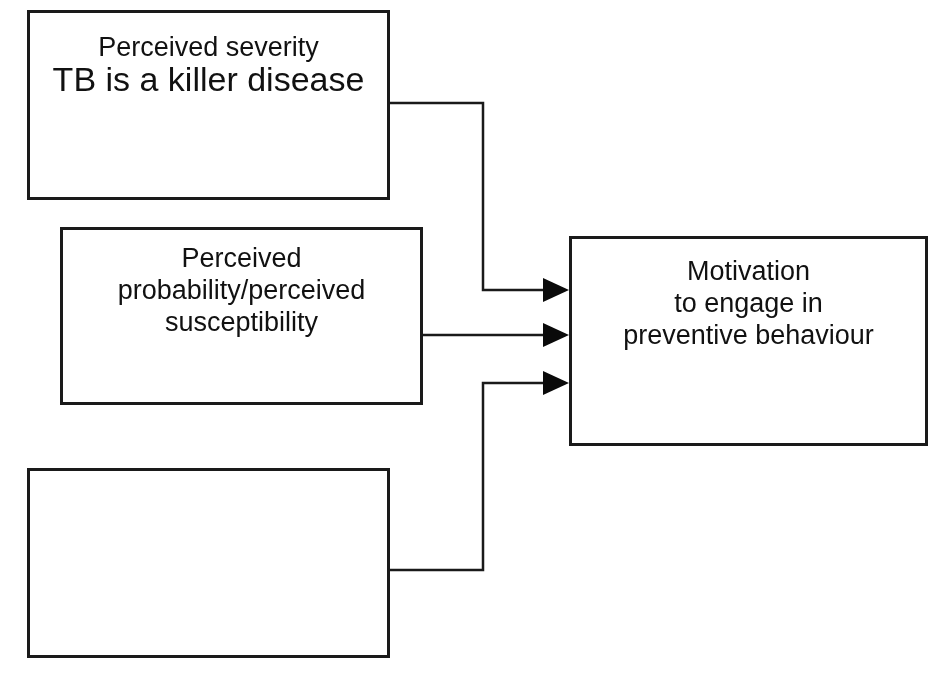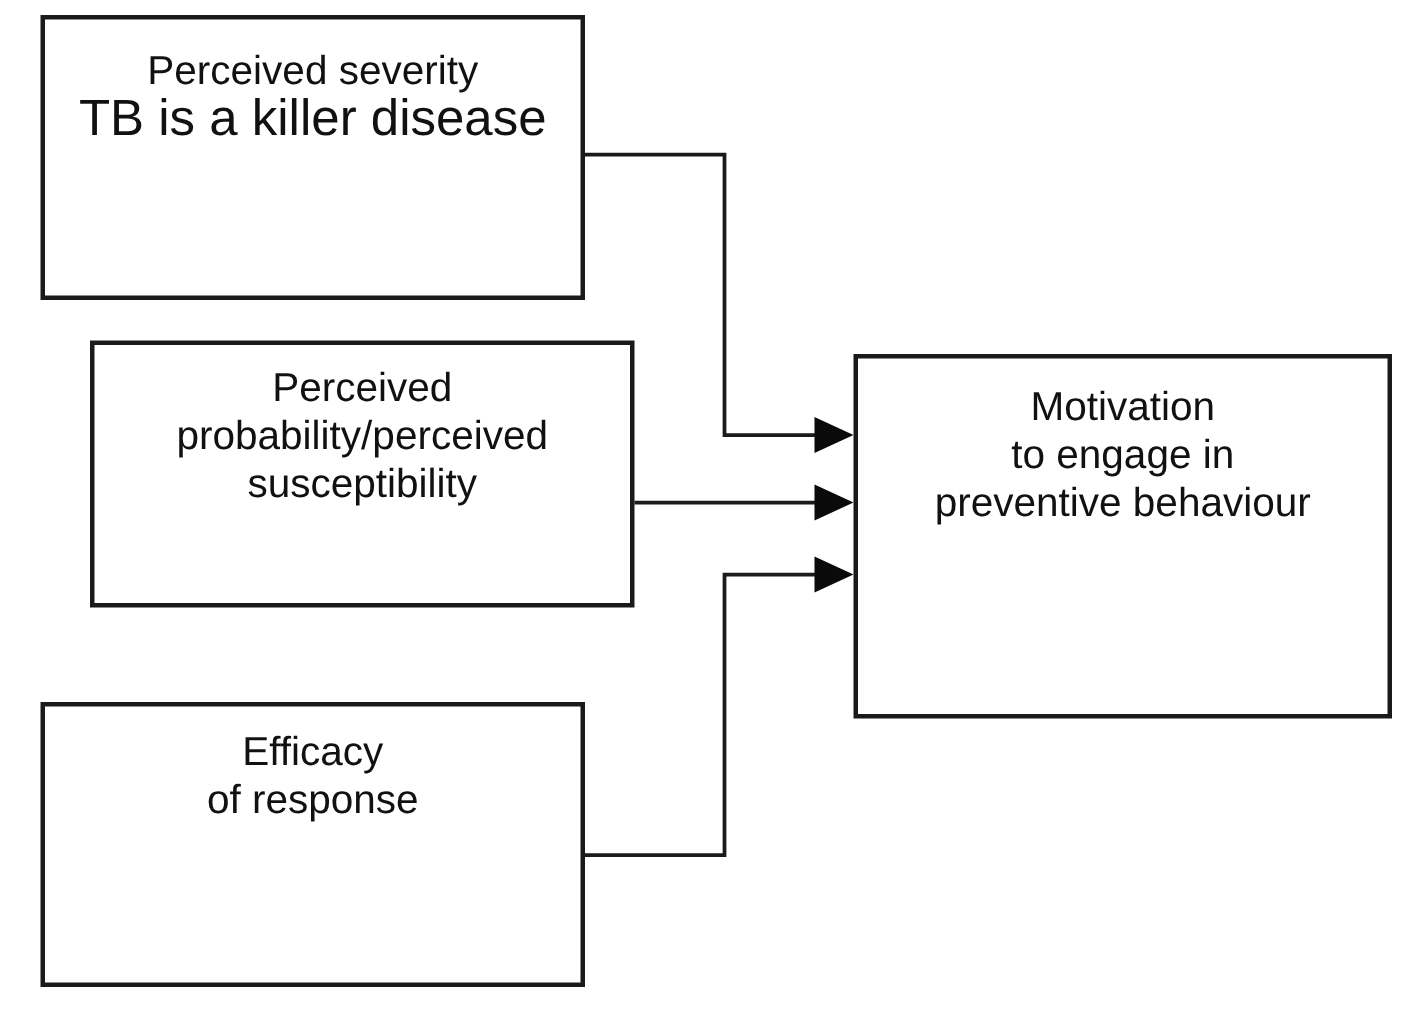--- a/index.html
+++ b/index.html
@@ -49,21 +49,21 @@
   #box-perceived-probability {
     left: 27px; top: 227px; width: 363px; height: 178px;
     padding-top: 12px;
     margin-left: 33px;
   }
   #box-efficacy {
     left: 27px; top: 468px; width: 363px; height: 190px;
     padding-top: 14px;
   }
   #box-motivation {
-    left: 569px; top: 236px; width: 359px; height: 243px;
+    left: 569px; top: 236px; width: 359px; height: 210px;
     padding-top: 16px;
   }
   .connector-line {
     fill: none;
     stroke: #1a1a1a;
     stroke-width: 2.5;
   }
   .arrow-head {
     fill: #0a0a0a;
     stroke: none;
@@ -89,21 +89,19 @@
   <div class="box-subtitle">TB is a killer disease</div>
 </div>
 
 <div class="box" id="box-perceived-probability">
   <div class="box-title">Perceived
 probability/perceived
 susceptibility</div>
 </div>
 
 <div class="box" id="box-efficacy">
-  <div class="box-title">Efficacy
-of response</div>
 </div>
 
 <div class="box" id="box-motivation">
   <div class="box-title">Motivation
 to engage in
 preventive behaviour</div>
 </div>
 
 </body></html>

